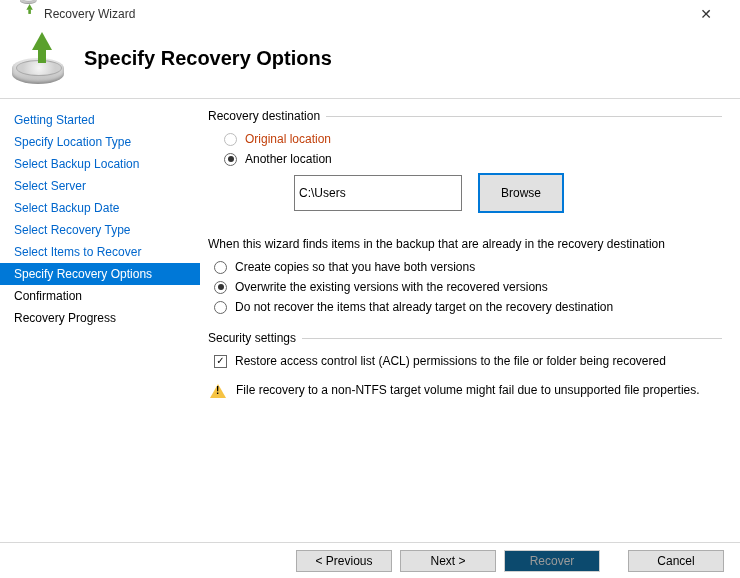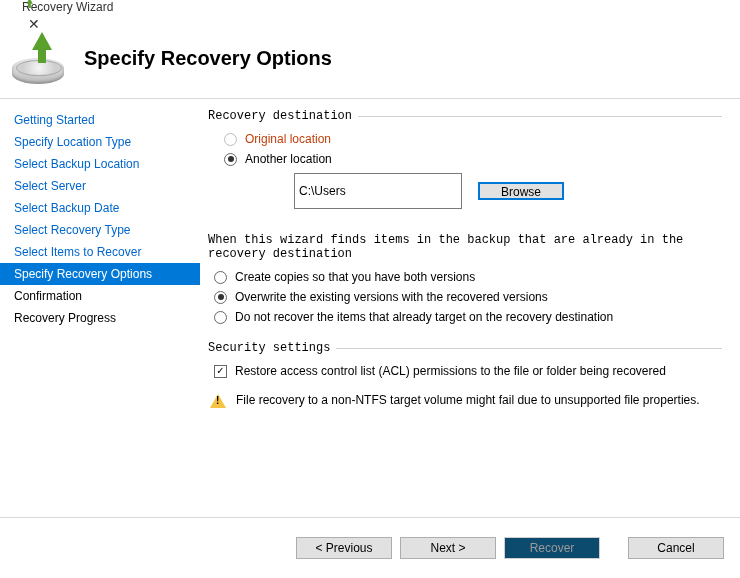--- a/index.html
+++ b/index.html
@@ -11,24 +11,23 @@
     color: #000;
     width: 740px;
     height: 578px;
     overflow: hidden;
     position: relative;
   }
   
   .titlebar {
     height: 28px;
     display: flex;
-    align-items: flex-start;
+    align-items: center;
     padding: 0 22px;
     color: #333;
-    flex-direction: column;
   }
   .titlebar .app-icon { width:16px; height:16px; margin-right:6px; position:relative; }
   .titlebar .app-title { flex:1; font-size:12px; }
   .titlebar .close { font-size:14px; color:#333; padding:2px 6px; cursor:default; }
   
   .header {
     display:flex;
     align-items:center;
     padding: 4px 12px 14px 12px;
   }
@@ -51,21 +50,21 @@
   .sidebar .step.link { color:#0066cc; }
   .sidebar .step.active {
     background:#0078d7;
     color:#fff;
   }
   .content {
     flex:1;
     padding: 10px 18px 8px 8px;
     position:relative;
   }
-  .group-label { font-size:12px;font-family:Liberation Mono, monospace; }
+  .group-label { font-size:12px; }
   .group-line {
     display:flex;
     align-items:center;
     gap:6px;
     margin-bottom:6px;
   }
   .group-line .line { flex:1; height:1px; background:#d0d0d0; }
   .radio-row, .check-row {
     display:flex;
     align-items:center;
@@ -86,35 +85,35 @@
     display:inline-flex;align-items:center;justify-content:center;
     font-size:10px;line-height:1;
   }
   .path-row { display:flex; gap:16px; align-items:center; margin:4px 0 10px 28px;}
   .path-input {
     width:168px; height:21px; border:1px solid #7a7a7a; padding:17px 4px; font-size:12px;
     font-family:inherit;
     margin-left:48px;
   }
   .browse-btn {
-    width:86px; height:18px; border:2px solid #0078d7; background:#e1e1e1;
+    width:86px; height:40px; border:2px solid #0078d7; background:#e1e1e1;
     font-size:12px; font-family:inherit; cursor:default;
   }
   .warn-row { display:flex; gap:10px; align-items:flex-start; margin-top:12px; padding-left:2px;}
   .warn-icon {
     width:0;height:0;border-left:8px solid transparent;border-right:8px solid transparent;
     border-bottom:14px solid #f6c343; position:relative; margin-top:1px;
   }
   .warn-icon::after { content:"!"; position:absolute; left:-2px; top:1px; font-size:10px; font-weight:bold; color:#000;}
   .section-gap { height:14px; }
   
   .footer {
     position:absolute;
     bottom:0; left:0; right:0;
-    height:61px;
+    height:36px;
     border-top:1px solid #d8d8d8;
     display:flex;
     justify-content:flex-end;
     align-items:center;
     gap:8px;
     padding-right:16px;
   }
   .footer button {
     width:96px; height:22px;
     border:1px solid #adadad;

